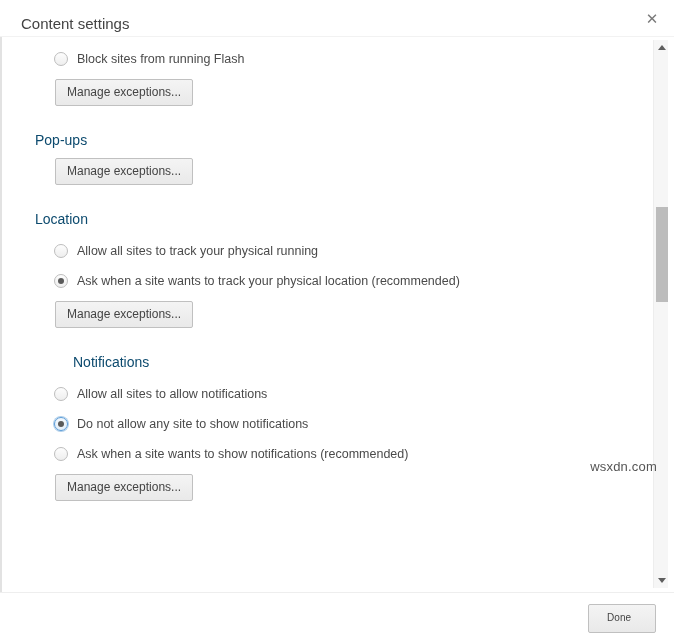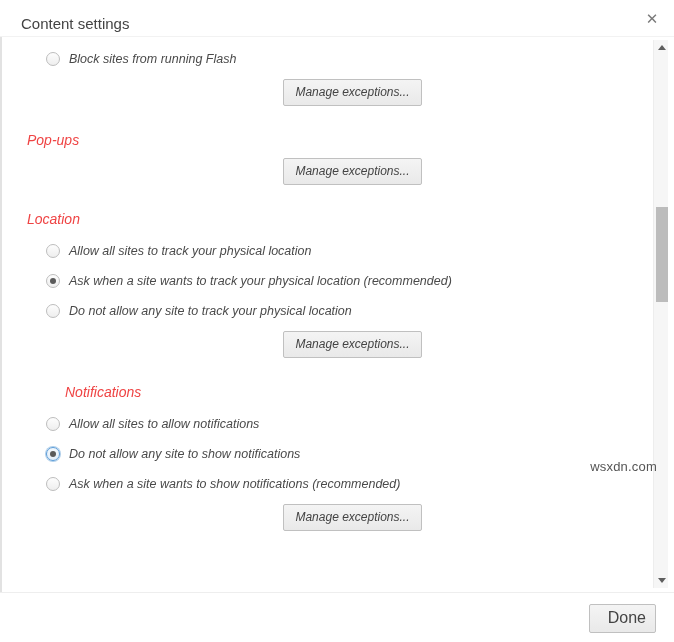--- a/index.html
+++ b/index.html
@@ -78,32 +78,31 @@
   .scroll-area {
     position: absolute;
     left: 0;
     top: 37px;
     width: 650px;
     height: 554px;
     overflow: hidden;
   }
   .content {
     position: absolute;
-    left: 8px;
+    left: 16px;
     top: 0;
     width: 650px;
-    font-style: italic;
   }
 
   .section {
     position: relative;
   }
   .section-title {
     font-size: 14px;
-    color: #ef4444;
+    color: #0c4a6e;
     padding-left: 19px;
     line-height: 17px;
     white-space: nowrap;
   }
 
   .opt-row {
     position: relative;
     height: 30px;
     padding-left: 38px;
   }
@@ -152,21 +151,20 @@
     background: linear-gradient(180deg, #f4f4f4 0%, #e9e9e9 100%);
     border: 1px solid #c0c0c0;
     border-radius: 2px;
     padding: 5px 11px 6px 11px;
     cursor: pointer;
     user-select: none;
     white-space: nowrap;
   }
   .mgr-wrap {
     padding-left: 39px;
-    text-align: center;
   }
 
   
   .scrollbar {
     position: absolute;
     right: 6px;
     top: 40px;
     width: 15px;
     height: 548px;
     background: #f6f6f6;
@@ -215,22 +213,22 @@
     position: absolute;
     left: 0;
     top: 593px;
     width: 674px;
     height: 49px;
   }
   .done-btn {
     position: absolute;
     right: 18px;
     top: 11px;
-    padding: 6px 9px 7px 18px;
-    font-size: 16px;
+    padding: 6px 24px 7px 18px;
+    font-size: 10px;
   }
   .watermark {
     position: absolute;
     right: 17px;
     bottom: 1px;
     font-size: 13px;
     color: #555555;
     letter-spacing: 0.2px;
     user-select: none;
     white-space: nowrap;
@@ -259,29 +257,25 @@
           <div class="mgr-wrap" style="margin-top: 4px;"><div class="btn">Manage exceptions...</div></div>
         </div>
         <div class="section" style="padding-top: 26px;">
           <div class="section-title" style="margin-bottom: 9px;">Pop-ups</div>
           <div class="mgr-wrap" style="margin-top: 4px;"><div class="btn">Manage exceptions...</div></div>
         </div>
         <div class="section" style="padding-top: 26px;">
           <div class="section-title" style="margin-bottom: 9px;">Location</div>
           <div class="opt-row">
             <span class="radio"></span>
-            <span class="opt-label">Allow all sites to track your physical location</span>
+            <span class="opt-label">Allow all sites to track your physical running</span>
           </div>
           <div class="opt-row">
             <span class="radio checked"></span>
             <span class="opt-label">Ask when a site wants to track your physical location (recommended)</span>
-          </div>
-          <div class="opt-row">
-            <span class="radio"></span>
-            <span class="opt-label">Do not allow any site to track your physical location</span>
           </div>
           <div class="mgr-wrap" style="margin-top: 4px;"><div class="btn">Manage exceptions...</div></div>
         </div>
         <div class="section" style="padding-top: 26px;">
           <div class="section-title" style="margin-bottom: 9px; margin-left: 38px;">Notifications</div>
           <div class="opt-row">
             <span class="radio"></span>
             <span class="opt-label">Allow all sites to allow notifications</span>
           </div>
           <div class="opt-row">

